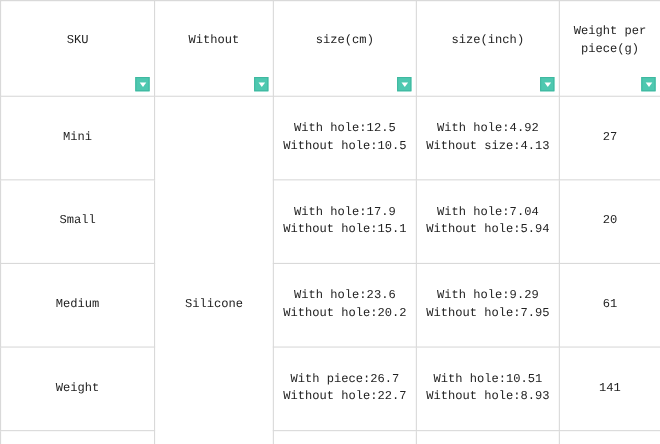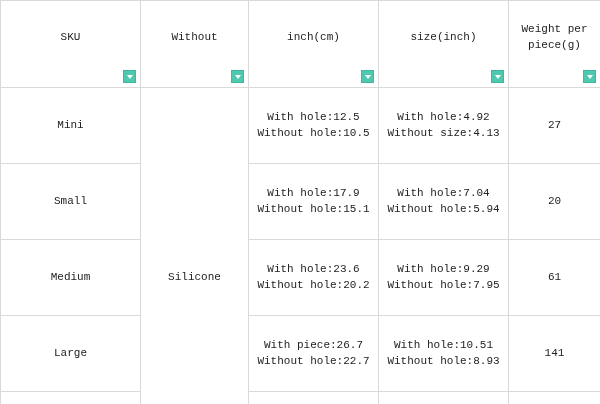--- a/index.html
+++ b/index.html
@@ -108,21 +108,21 @@
               <span class="caret"></span>
             </span>
         </th>
         <th>
           <span class="hdr-text">Without</span>
           <span class="filter-btn">
               <span class="caret"></span>
             </span>
         </th>
         <th>
-          <span class="hdr-text">inch(cm)</span>
+          <span class="hdr-text">size(cm)</span>
           <span class="filter-btn">
               <span class="caret"></span>
             </span>
         </th>
         <th>
           <span class="hdr-text">size(inch)</span>
           <span class="filter-btn">
               <span class="caret"></span>
             </span>
         </th>
@@ -155,21 +155,21 @@
       </tr>
       <tr>
         <td class="sku">Medium</td>
         <td class="dims">With hole:23.6
 Without hole:20.2</td>
         <td class="dims">With hole:9.29
 Without hole:7.95</td>
         <td class="weight">61</td>
       </tr>
       <tr>
-        <td class="sku">Large</td>
+        <td class="sku">Weight</td>
         <td class="dims">With piece:26.7
 Without hole:22.7</td>
         <td class="dims">With hole:10.51
 Without hole:8.93</td>
         <td class="weight">141</td>
       </tr>
       <tr>
         <td class="sku">X-Large</td>
         <td class="dims">With hole:31
 Without hole:27.6</td>

